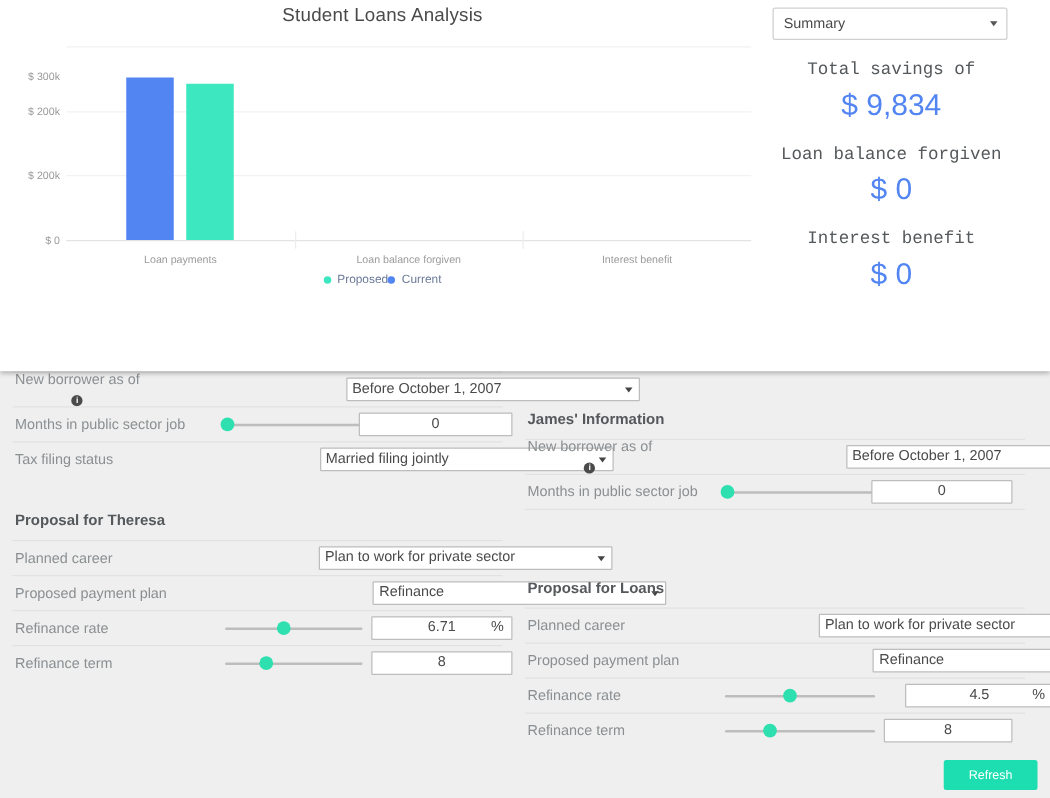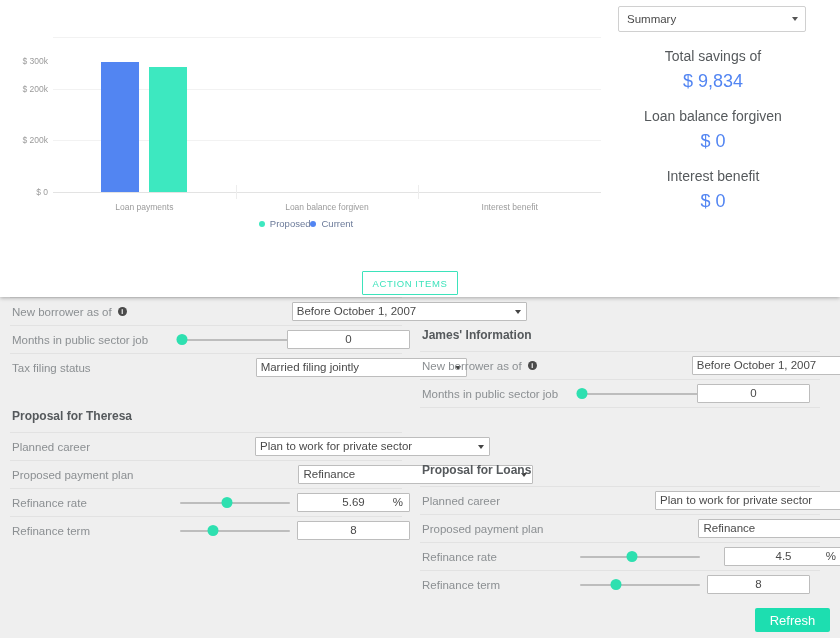--- a/index.html
+++ b/index.html
@@ -60,22 +60,22 @@
     font-size: 11.5px; color: #4a4a4a;
     padding: 0 18px 0 8px; text-align: left; line-height: 24px;
     position: relative; cursor: pointer;
   }
   .caret {
     position: absolute; right: 7px; top: 50%; transform: translateY(-50%);
     width: 0; height: 0;
     border-left: 3.5px solid transparent; border-right: 3.5px solid transparent;
     border-top: 4.5px solid #555;
   }
-  .sum-label { font-size: 14px; color: #55595c; margin-top: 16px; line-height: 1.25; }
-  .sum-value { font-size: 18px; color: #5285f2; margin-top: 4px; line-height: 1.25; font-weight: 300; }
+  .sum-label { font-size: 14px; color: #55595c; margin-top: 16px; line-height: 1.25; font-family: Liberation Mono, monospace; }
+  .sum-value { font-size: 24px; color: #5285f2; margin-top: 4px; line-height: 1.25; font-weight: 300; }
 
   
   .action-btn {
     position: absolute; left: 362px; top: 271px;
     width: 96px; height: 24px;
     border: 1px solid #3de3bb; background: #fff;
     color: #3de3bb; font-size: 9.5px; letter-spacing: .6px;
     display: flex; align-items: center; justify-content: center;
     cursor: pointer; z-index: 5; border-radius: 1px;
   }
@@ -94,21 +94,21 @@
     padding: 0 0 9px 2px;
   }
   .row {
     display: flex; align-items: center;
     height: 28px; border-top: 1px solid #e2e2e2;
     position: relative;
   }
   .row.blank { border-top: 1px solid #e2e2e2; }
   .row-label {
     font-size: 11.5px; color: #8b8f92; white-space: nowrap;
-    padding-left: 2px; display: flex; align-items: center; gap: 6px;
+    padding-left: 2px; display: flex; align-items: center; gap: 6px; flex-direction: column;
   }
   .info-icon {
     display: inline-flex; width: 9px; height: 9px; border-radius: 50%;
     background: #4a4a4a; color: #fff; font-size: 7px; font-weight: bold;
     align-items: center; justify-content: center; line-height: 1;
     cursor: pointer;
   }
   .field { position: absolute; }
   .select-box {
     height: 19px; border: 1px solid #bdbdbd; background: #fff;
@@ -137,33 +137,34 @@
   }
   .unit {
     position: absolute; right: 6px; top: 0; line-height: 17px;
     font-size: 11.5px; color: #4a4a4a;
   }
 
   .refresh-btn {
     position: absolute; left: 755px; top: 608px;
     width: 75px; height: 24px;
     background: #1ddeb0; color: #ffffff; border: none;
-    font-size: 13px; border-radius: 2px; cursor: pointer;
+    font-size: 10px; border-radius: 2px; cursor: pointer;
     display: flex; align-items: center; justify-content: center;
     z-index: 6;
   }
 </style>
 </head>
 <body>
 
 <div id="app">
 
   <div class="top-panel">
 
     <div class="chart-wrap">
+      <div class="chart-title">Student Loans Analysis</div>
 
       <div class="plot" id="plot">
           <div class="axisline" style="top: 155px;"></div>
           <div class="ylabel" style="left: -51px; top: 151px;">$ 0</div>
           <div class="gridline" style="top: 103.333px;"></div>
           <div class="ylabel" style="left: -51px; top: 99.3333px;">$ 200k</div>
           <div class="gridline" style="top: 51.6667px;"></div>
           <div class="ylabel" style="left: -51px; top: 47.6667px;">$ 200k</div>
           <div class="gridline" style="top: 0px;"></div>
           <div class="ylabel" style="left: -51px; top: -4px; margin-top: 24px;">$ 300k</div>
@@ -198,21 +199,20 @@
       <div class="sum-value">$ 9,834</div>
 
       <div class="sum-label">Loan balance forgiven</div>
       <div class="sum-value">$ 0</div>
 
       <div class="sum-label">Interest benefit</div>
       <div class="sum-value">$ 0</div>
     </div>
   </div>
 
-  <div class="action-btn">ACTION ITEMS</div>
 
   <div class="form-panel">
 
     <div class="col col-left">
 
 
       <div class="row">
         <span class="row-label">
           <span>New borrower as of</span>
           <span class="info-icon">i</span>
@@ -227,21 +227,21 @@
         <span class="row-label">Months in public sector job</span>
         <div class="slider" style="left:170px; width:110px;">
           <div class="slider-track"></div>
           <div class="slider-thumb" style="left: 2%;"></div>
         </div>
         <div class="field num-box" style="left:277px; width:123px;">0</div>
       </div>
 
       <div class="row">
         <span class="row-label">Tax filing status</span>
-        <div class="field select-box" style="left:165px; width:211px;">
+        <div class="field select-box" style="left:165px; width:235px;">
           <span>Married filing jointly</span>
           <span class="caret"></span>
         </div>
       </div>
 
       <div class="section-head" style="padding-top:28px;">Proposal for Theresa</div>
 
       <div class="row">
         <span class="row-label">Planned career</span>
         <div class="field select-box" style="left:165px; width:235px;">
@@ -258,21 +258,21 @@
         </div>
       </div>
 
       <div class="row">
         <span class="row-label">Refinance rate</span>
         <div class="slider" style="left:170px; width:110px;">
           <div class="slider-track"></div>
           <div class="slider-thumb" style="left: 43%;"></div>
         </div>
         <div class="field num-box" style="left:287px; width:113px;">
-          <span>5.69</span>
+          <span>6.71</span>
           <span class="unit">%</span>
         </div>
       </div>
 
       <div class="row">
         <span class="row-label">Refinance term</span>
         <div class="slider" style="left:170px; width:110px;">
           <div class="slider-track"></div>
           <div class="slider-thumb" style="left: 30%;"></div>
         </div>

